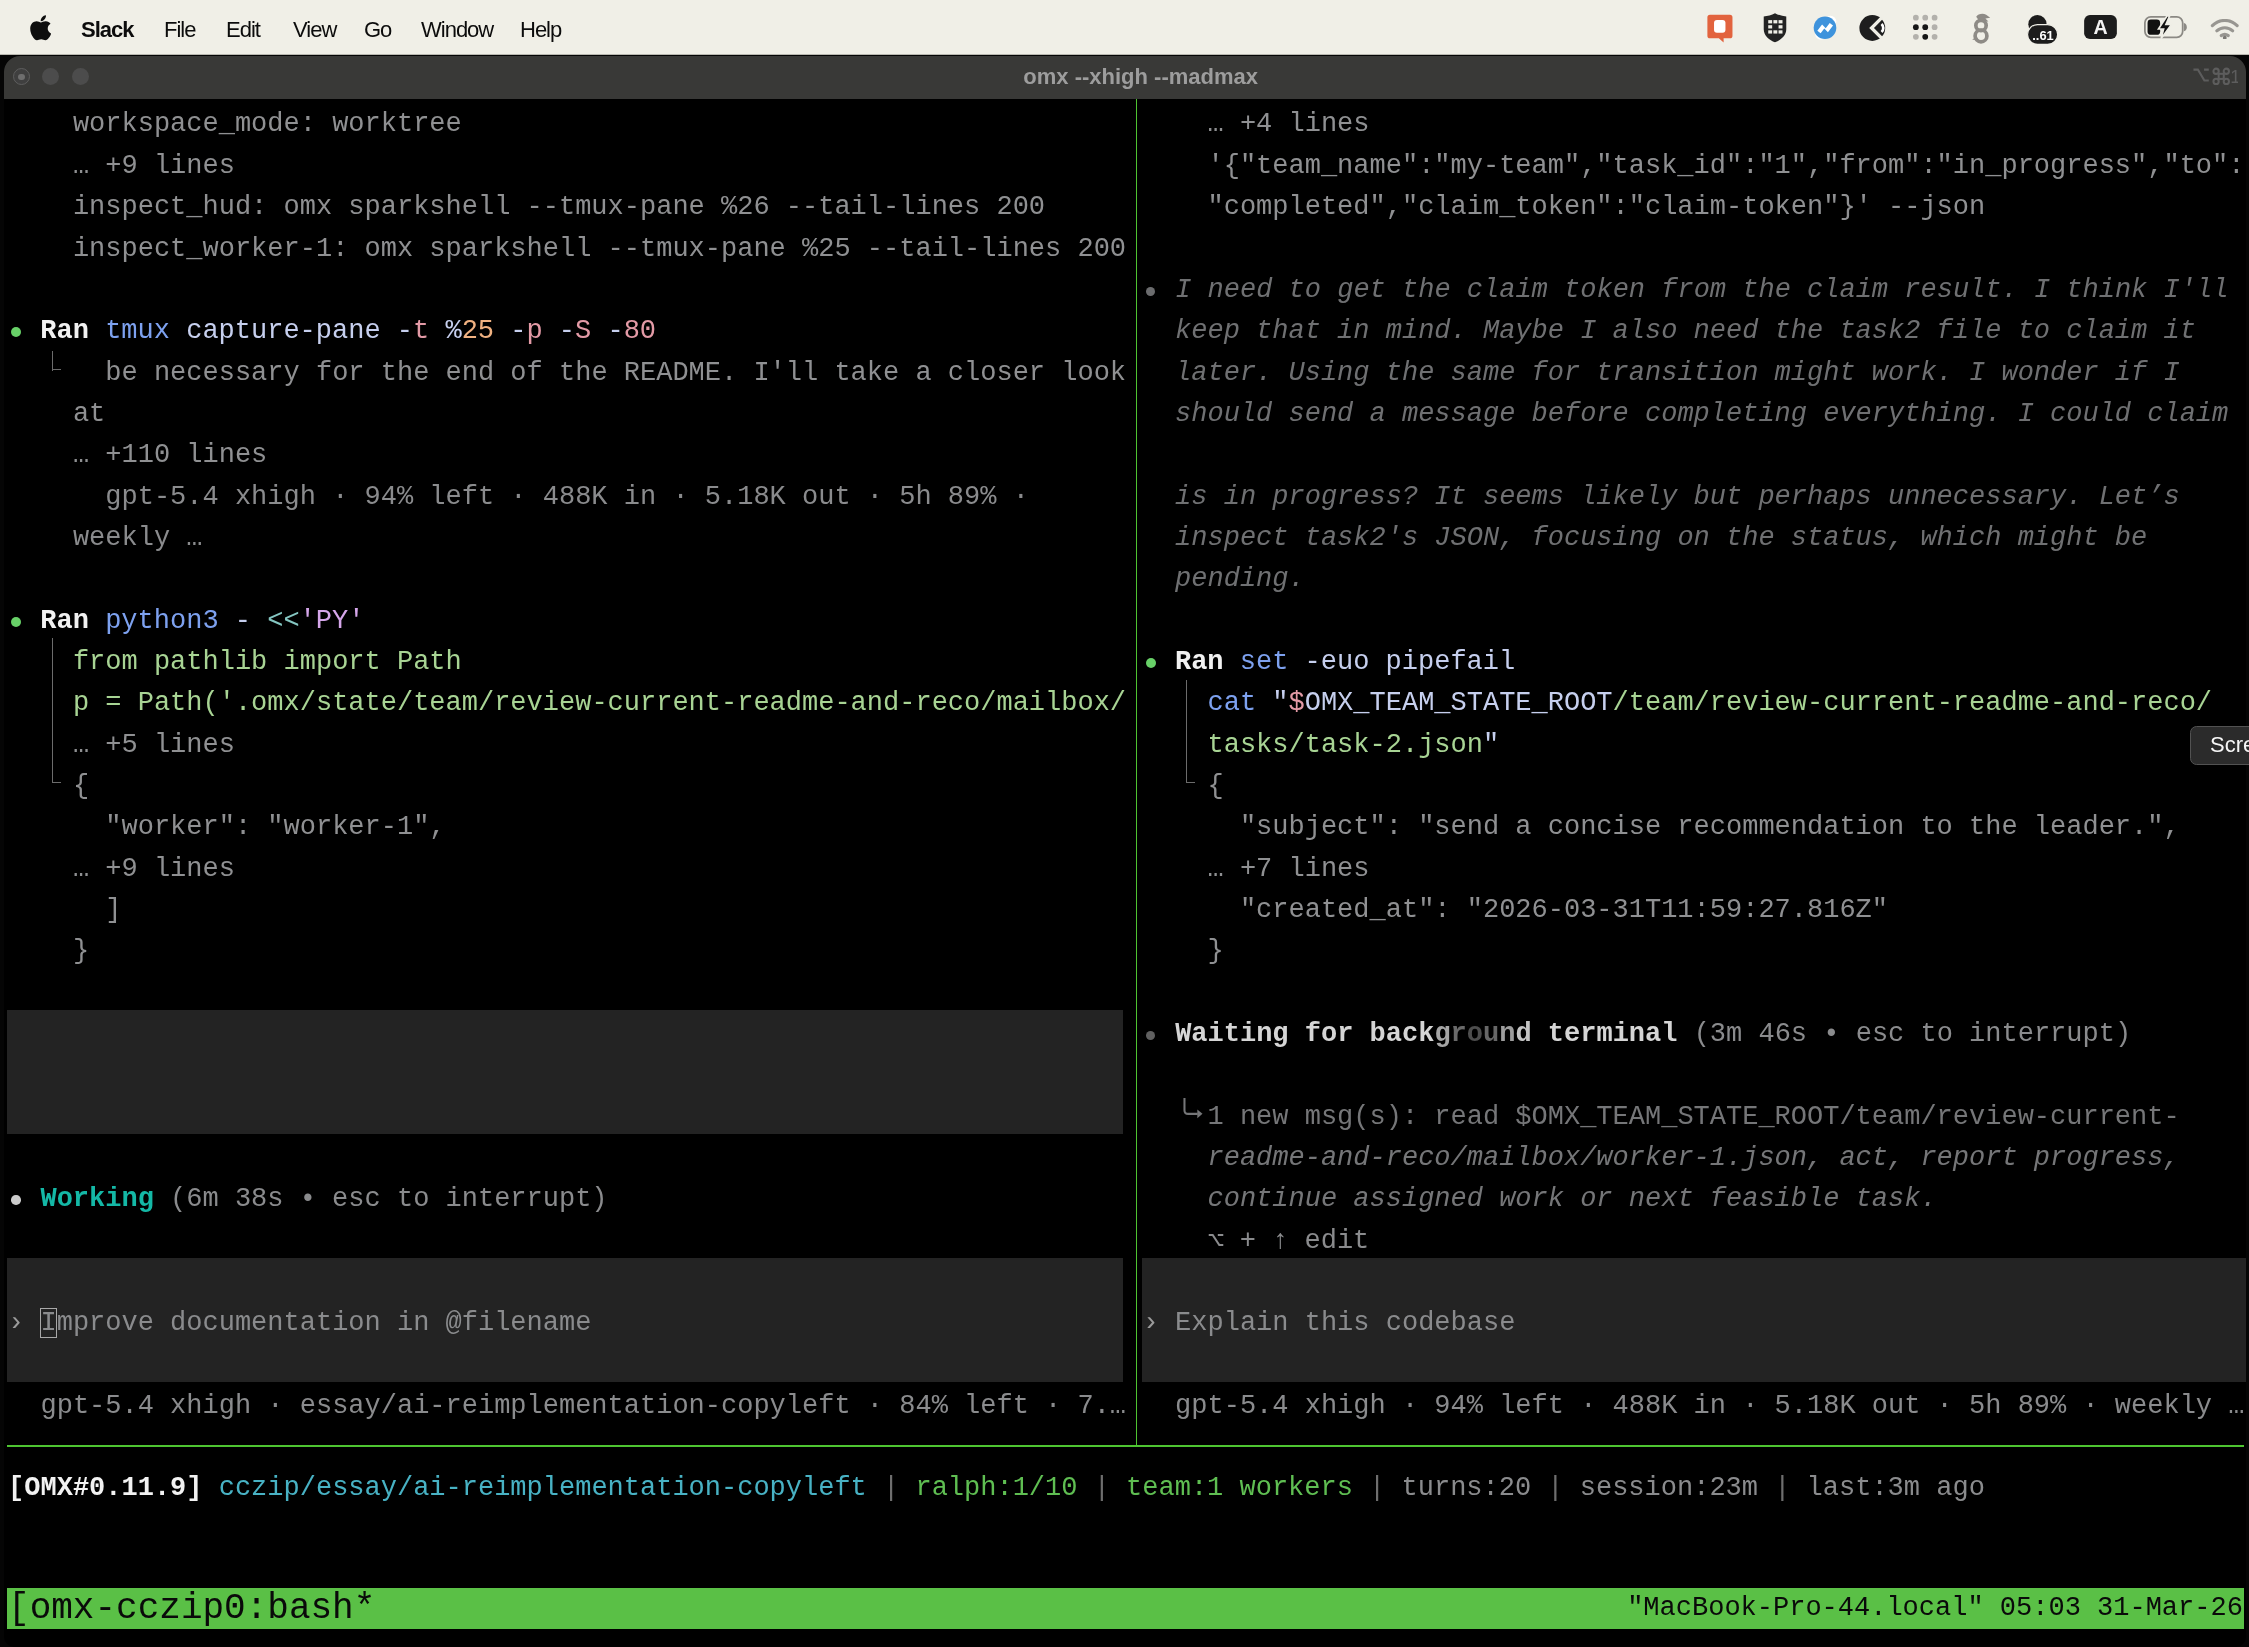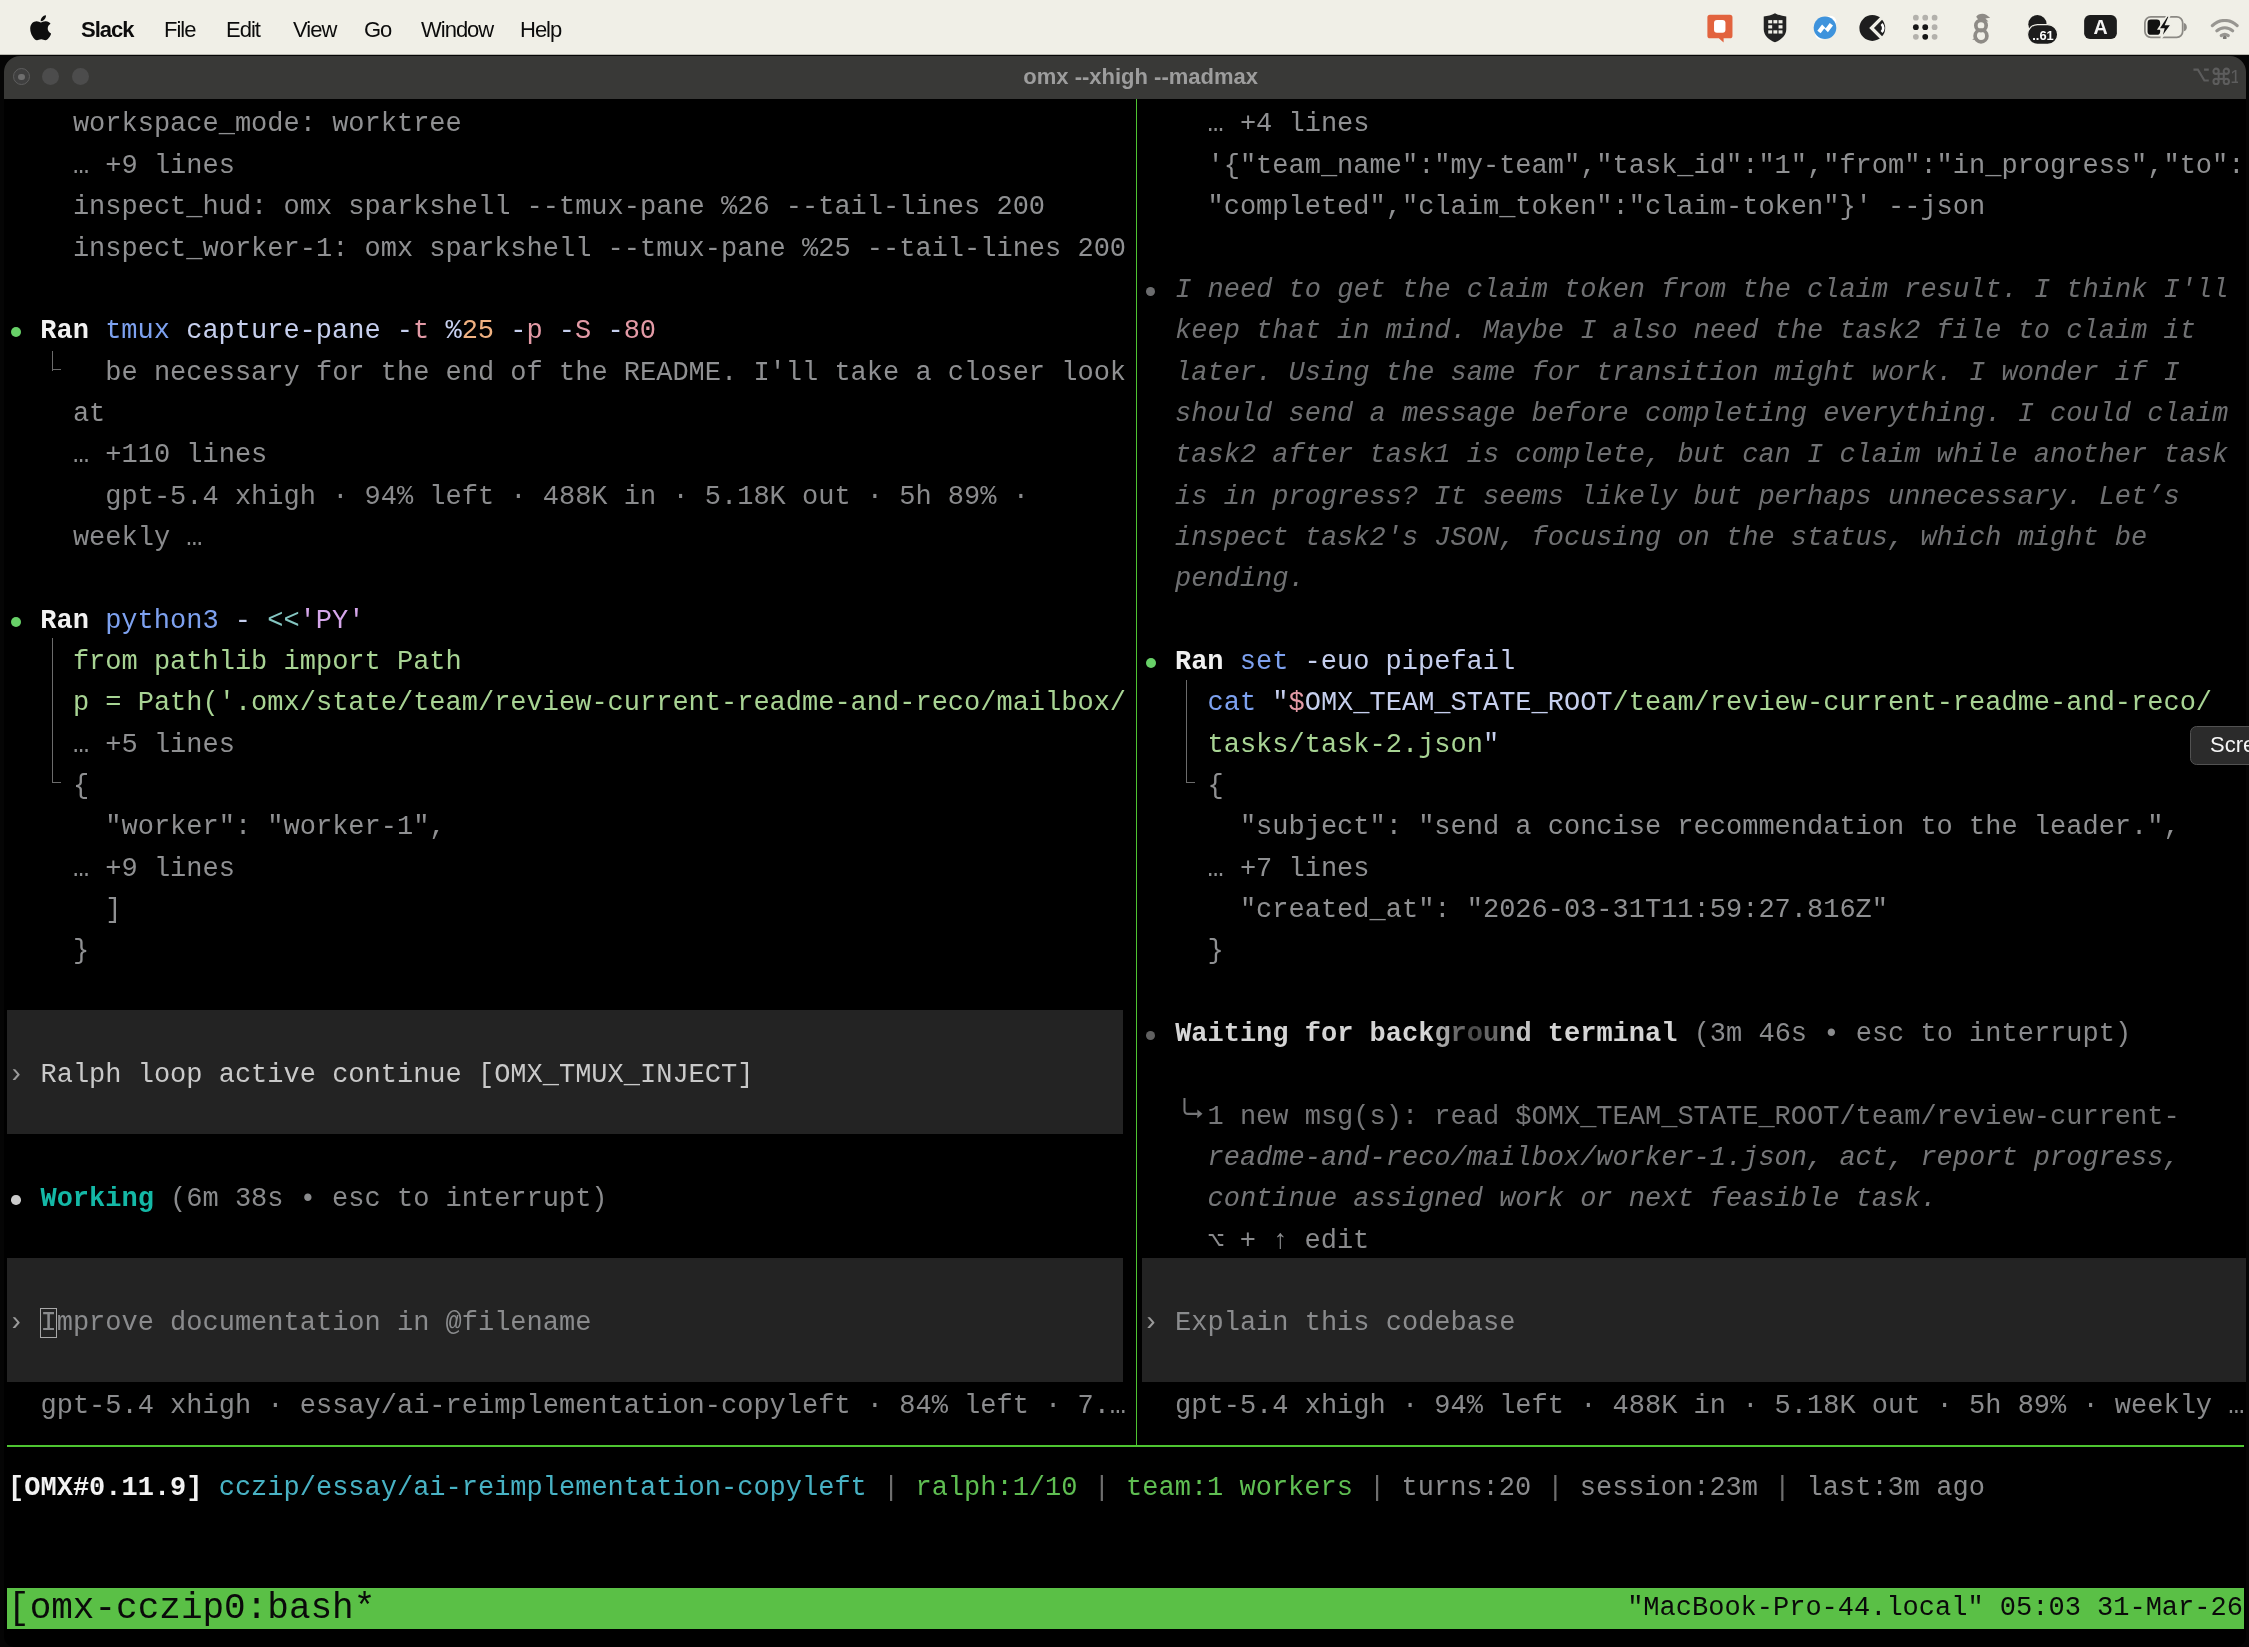--- a/index.html
+++ b/index.html
@@ -42,32 +42,30 @@
 <div class="t" style="left:4.4px;top:462px"><span style="color:#8a8b8d">    weekly …</span></div>
 <div class="t" style="left:4.4px;top:545px"><span style="display:inline-block;width:10.3px;height:10.3px;border-radius:50%;background:#68d168;margin:0 2.9px;vertical-align:1.1px"></span> <span style="color:#f1f1f1;font-weight:bold">Ran</span> <span style="color:#7da1ef">python3</span> <span style="color:#c6cfee">- </span><span style="color:#85c7c2">&lt;&lt;</span><span style="color:#d5a6ea">'PY'</span></div>
 <div class="t" style="left:4.4px;top:586px">    <span style="color:#a8d494">from pathlib import Path</span></div>
 <div class="t" style="left:4.4px;top:627px">    <span style="color:#a8d494">p = Path('.omx/state/team/review-current-readme-and-reco/mailbox/</span></div>
 <div class="t" style="left:4.4px;top:669px">    <span style="color:#8f9092">… +5 lines</span></div>
 <div class="t" style="left:4.4px;top:710px">    <span style="color:#8f9092">{</span></div>
 <div class="t" style="left:4.4px;top:751px"><span style="color:#8f9092">      "worker": "worker-1",</span></div>
 <div class="t" style="left:4.4px;top:793px"><span style="color:#8f9092">    … +9 lines</span></div>
 <div class="t" style="left:4.4px;top:834px"><span style="color:#8f9092">      ]</span></div>
 <div class="t" style="left:4.4px;top:875px"><span style="color:#8f9092">    }</span></div>
-<div class="t" style="left:4.4px;top:999px"><span style="color:#9b9b9b">›</span> <span style="color:#c9c9c9">Ralph loop active continue [OMX_TMUX_INJECT]</span></div>
 <div class="t" style="left:4.4px;top:1123px"><span style="display:inline-block;width:9.6px;height:9.6px;border-radius:50%;background:#cbcbcb;margin:0 3.3px;vertical-align:1.1px"></span> <span style="color:#14b8a6;font-weight:bold">Working</span> <span style="color:#8a8b8d">(6m 38s • esc to interrupt)</span></div>
 <div class="t" style="left:4.4px;top:1247px"><span style="color:#9b9b9b">›</span> <span class="cur"><span style="color:#8a8b8d">I</span></span><span style="color:#8a8b8d">mprove documentation in @filename</span></div>
 <div class="t" style="left:4.4px;top:1330px"><span style="color:#8a8b8d">  gpt-5.4 xhigh · essay/ai-reimplementation-copyleft · 84% left · 7.…</span></div>
 <div class="t" style="left:1139px;top:48px"><span style="color:#8f9092">    … +4 lines</span></div>
 <div class="t" style="left:1139px;top:90px"><span style="color:#8f9092">    '{"team_name":"my-team","task_id":"1","from":"in_progress","to":</span></div>
 <div class="t" style="left:1139px;top:131px"><span style="color:#8f9092">    "completed","claim_token":"claim-token"}' --json</span></div>
 <div class="t" style="left:1139px;top:214px"><span style="display:inline-block;width:8.9px;height:8.9px;border-radius:50%;background:#6b6c6e;margin:0 3.7px;vertical-align:1.1px"></span> <span style="color:#6f7072;font-style:italic">I need to get the claim token from the claim result. I think I'll</span></div>
 <div class="t" style="left:1139px;top:255px">  <span style="color:#6f7072;font-style:italic">keep that in mind. Maybe I also need the task2 file to claim it</span></div>
 <div class="t" style="left:1139px;top:297px">  <span style="color:#6f7072;font-style:italic">later. Using the same for transition might work. I wonder if I</span></div>
 <div class="t" style="left:1139px;top:338px">  <span style="color:#6f7072;font-style:italic">should send a message before completing everything. I could claim</span></div>
-<div class="t" style="left:1139px;top:379px">  <span style="color:#6f7072;font-style:italic">task2 after task1 is complete, but can I claim while another task</span></div>
 <div class="t" style="left:1139px;top:421px">  <span style="color:#6f7072;font-style:italic">is in progress? It seems likely but perhaps unnecessary. Let’s</span></div>
 <div class="t" style="left:1139px;top:462px">  <span style="color:#6f7072;font-style:italic">inspect task2's JSON, focusing on the status, which might be</span></div>
 <div class="t" style="left:1139px;top:503px">  <span style="color:#6f7072;font-style:italic">pending.</span></div>
 <div class="t" style="left:1139px;top:586px"><span style="display:inline-block;width:10.3px;height:10.3px;border-radius:50%;background:#68d168;margin:0 2.9px;vertical-align:1.1px"></span> <span style="color:#f1f1f1;font-weight:bold">Ran</span> <span style="color:#7da1ef">set</span> <span style="color:#c6cfee">-euo pipefail</span></div>
 <div class="t" style="left:1139px;top:627px">    <span style="color:#7da1ef">cat</span> <span style="color:#c6cfee">"</span><span style="color:#e39aa6">$</span><span style="color:#c6cfee">OMX_TEAM_STATE_ROOT</span><span style="color:#a8d494">/team/review-current-readme-and-reco/</span></div>
 <div class="t" style="left:1139px;top:669px">    <span style="color:#a8d494">tasks/task-2.json</span><span style="color:#c6cfee">"</span></div>
 <div class="t" style="left:1139px;top:710px">    <span style="color:#8f9092">{</span></div>
 <div class="t" style="left:1139px;top:751px"><span style="color:#8f9092">      "subject": "send a concise recommendation to the leader.",</span></div>
 <div class="t" style="left:1139px;top:793px"><span style="color:#8f9092">    … +7 lines</span></div>
 <div class="t" style="left:1139px;top:834px"><span style="color:#8f9092">      "created_at": "2026-03-31T11:59:27.816Z"</span></div>

